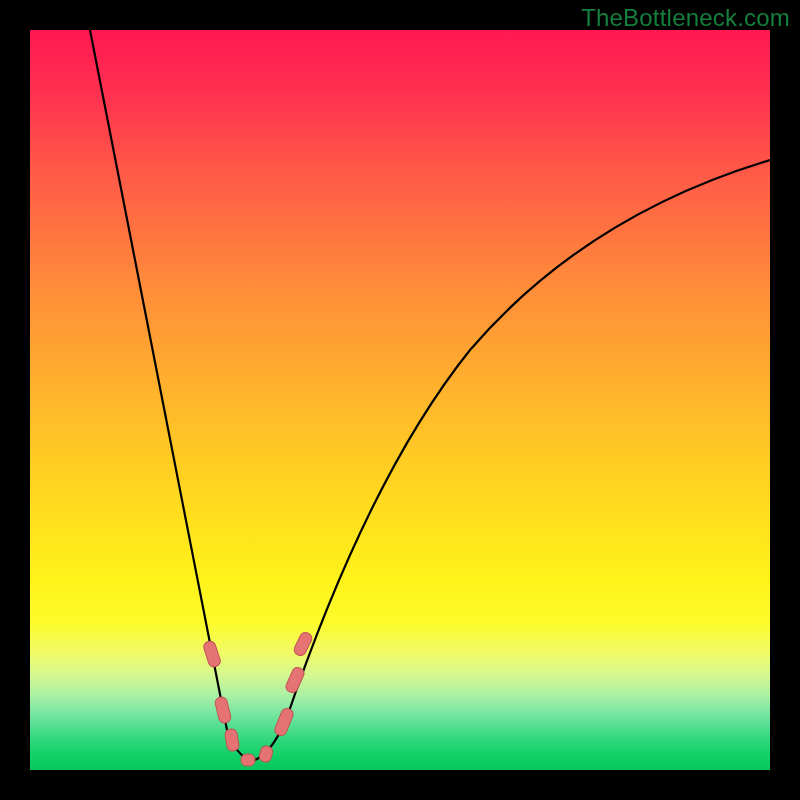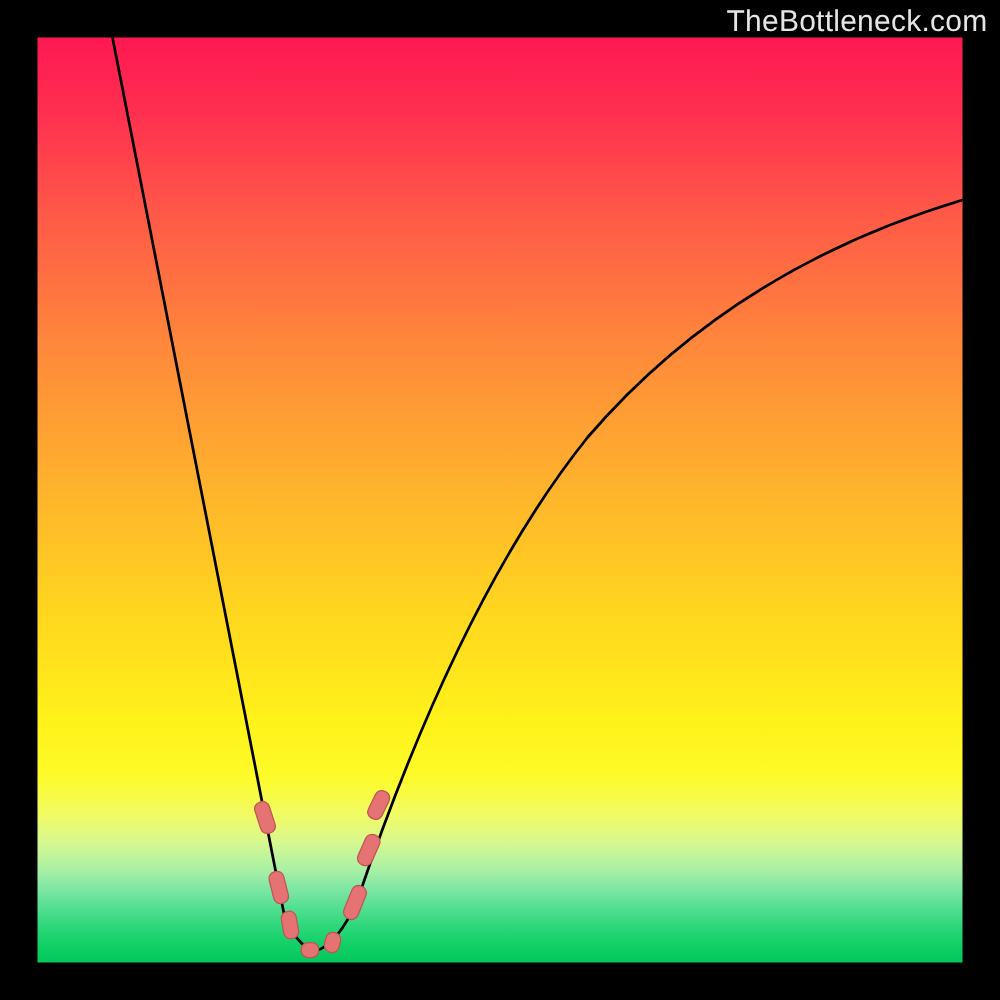--- a/index.html
+++ b/index.html
@@ -15,21 +15,21 @@
     top: 0;
     left: 0;
     width: 800px;
     height: 800px;
     background: #000;
   }
   .watermark {
     position: absolute;
     top: 4px;
     right: 10px;
-    color: #e5e5e5;
+    color: #15803d;
     font-family: Arial, Helvetica, sans-serif;
     font-size: 24px;
     letter-spacing: 0.2px;
     z-index: 10;
   }
   .plot {
     position: absolute;
     top: 30px;
     left: 30px;
     width: 740px;

